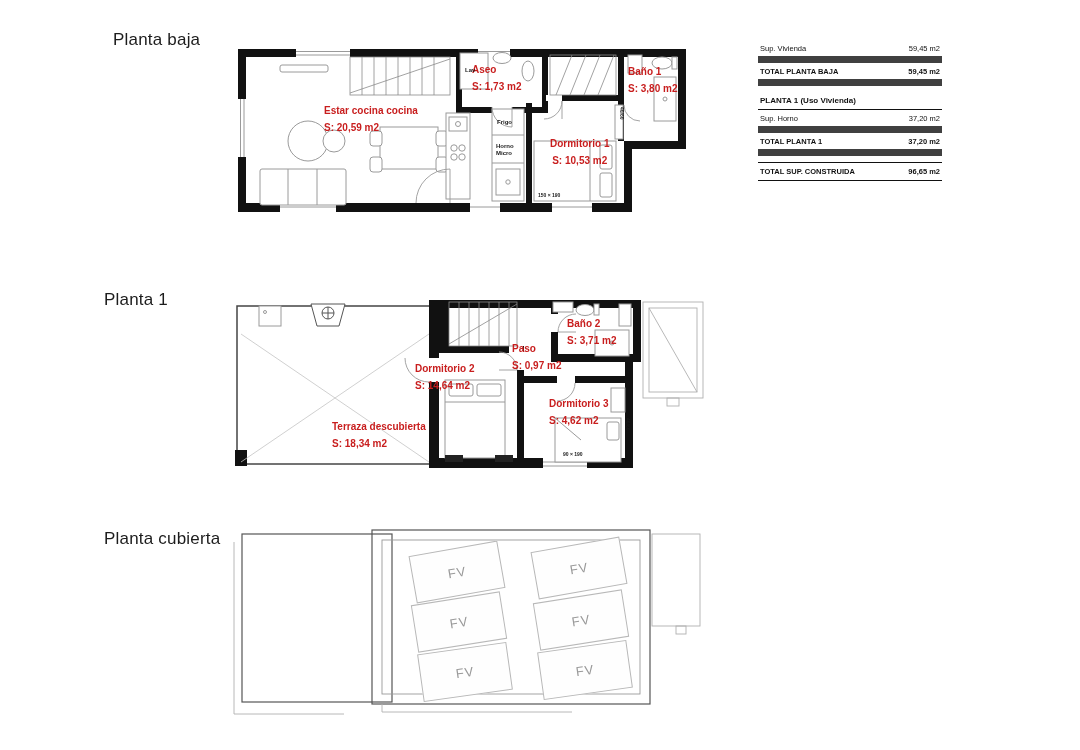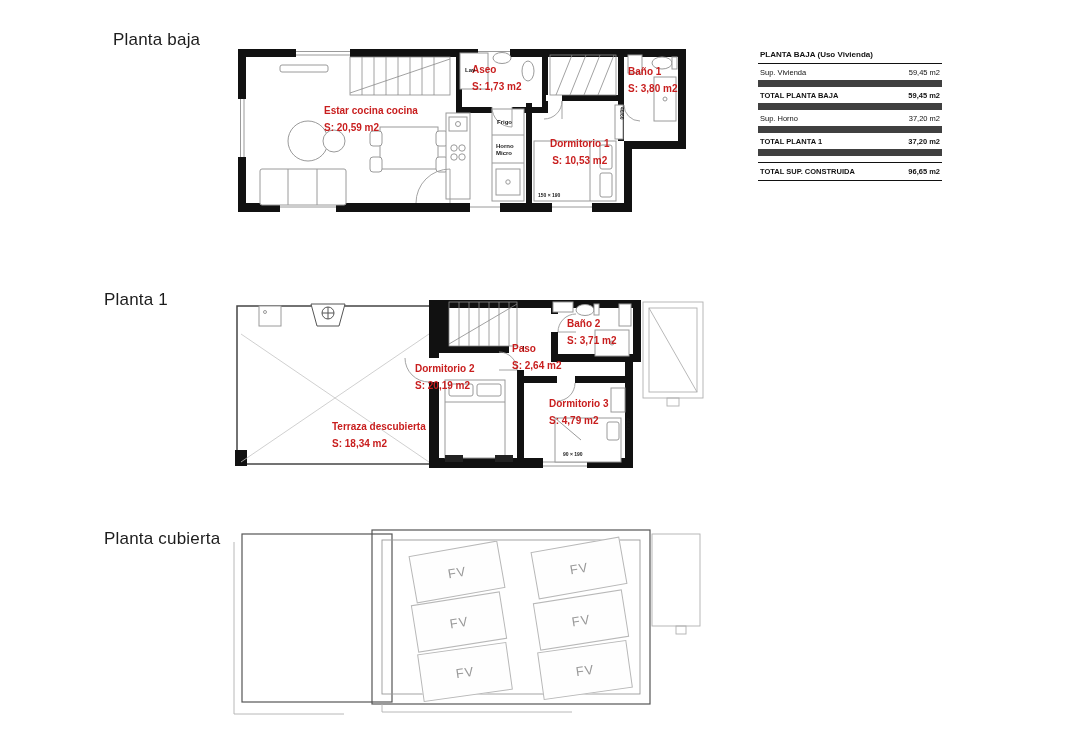--- a/index.html
+++ b/index.html
@@ -268,33 +268,33 @@
         <rect x="434" y="98" width="12" height="8"></rect>
       </g>
     </svg>
 
     <div class="rlabel" style="left: 53px; top: 118px; color: rgb(200, 30, 30); margin-left: 46px;">
       <div>Terraza descubierta</div>
       <div>S: 18,34 m2</div>
     </div>
     <div class="rlabel" style="left: 182px; top: 60px; color: rgb(200, 30, 30);">
       <div>Dormitorio 2</div>
-      <div>S: 20,19 m2</div>
+      <div>S: 14,64 m2</div>
     </div>
     <div class="rlabel" style="left: 279px; top: 40px; color: rgb(200, 30, 30);">
       <div>Paso</div>
-      <div>S: 2,64 m2</div>
+      <div>S: 0,97 m2</div>
     </div>
     <div class="rlabel" style="left: 334px; top: 15px; color: rgb(200, 30, 30);">
       <div>Baño 2</div>
       <div>S: 3,71 m2</div>
     </div>
     <div class="rlabel" style="left: 316px; top: 95px; color: rgb(200, 30, 30);">
       <div>Dormitorio 3</div>
-      <div>S: 4,79 m2</div>
+      <div>S: 4,62 m2</div>
     </div>
     <div class="tlabel xs" style="left:330px;top:152px;">90 × 190</div>
     <div class="tlabel xs rot90" style="left:397px;top:118px;">40/60</div>
   </div>
 
   <div class="plan" style="left:232px;top:528px;width:470px;height:190px;">
     <svg width="470" height="190" viewBox="0 0 470 190">
       <g fill="none">
         <rect x="10" y="6" width="150" height="168" stroke="#555" stroke-width="1.2"></rect>
         <path d="M2,14 V186 H112" stroke="#b0b0b0" stroke-width="0.9"></path>
@@ -321,30 +321,30 @@
     <div class="fv-panel" style="left:304px;top:68px;transform:rotate(-9deg);">
         <span>FV</span>
       </div>
     <div class="fv-panel" style="left:308px;top:118px;transform:rotate(-8deg);">
         <span>FV</span>
       </div>
   </div>
 
   <div id="sumtable">
 
-    <div class="ghead">PLANTA BAJA (Uso Vivienda)</div>
     <div class="row">
       <span>Sup. Vivienda</span>
       <span>59,45 m2</span>
     </div>
     <div class="row total">
       <span>TOTAL PLANTA BAJA</span>
       <span>59,45 m2</span>
     </div>
 
+    <div class="ghead">PLANTA 1 (Uso Vivienda)</div>
     <div class="row">
       <span>Sup. Horno</span>
       <span>37,20 m2</span>
     </div>
     <div class="row total">
       <span>TOTAL PLANTA 1</span>
       <span>37,20 m2</span>
     </div>
 
     <div class="grand">

